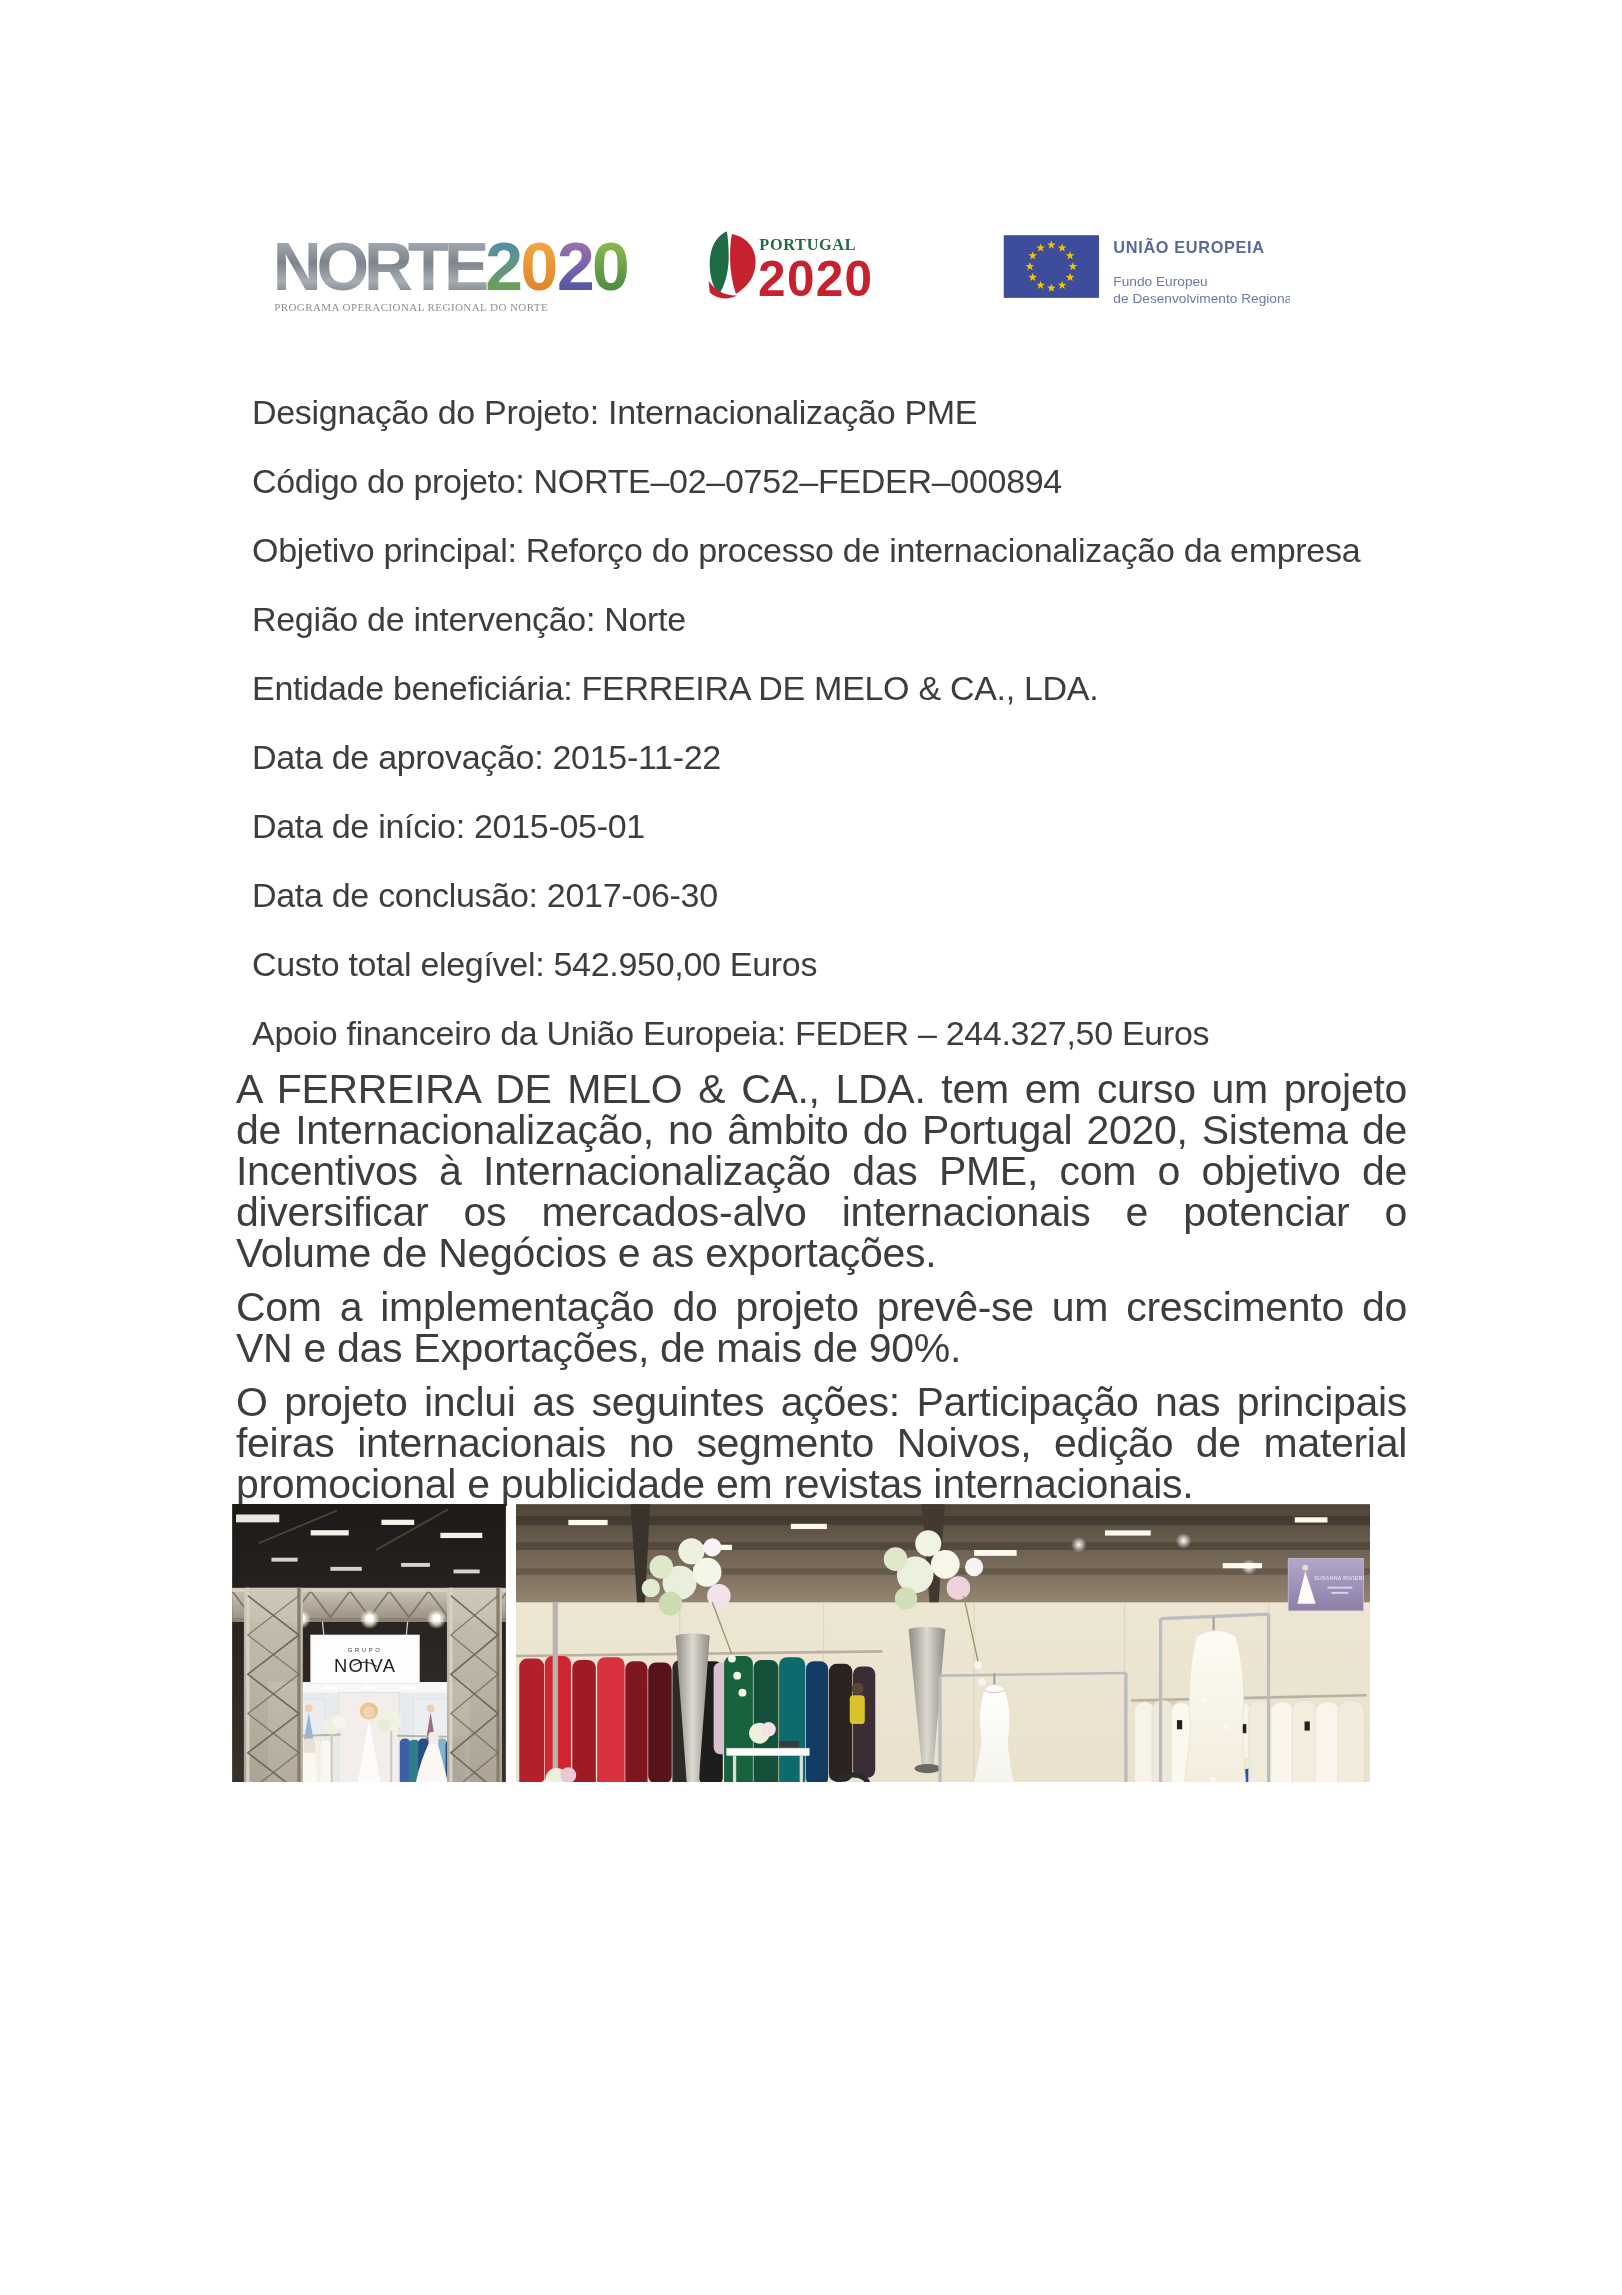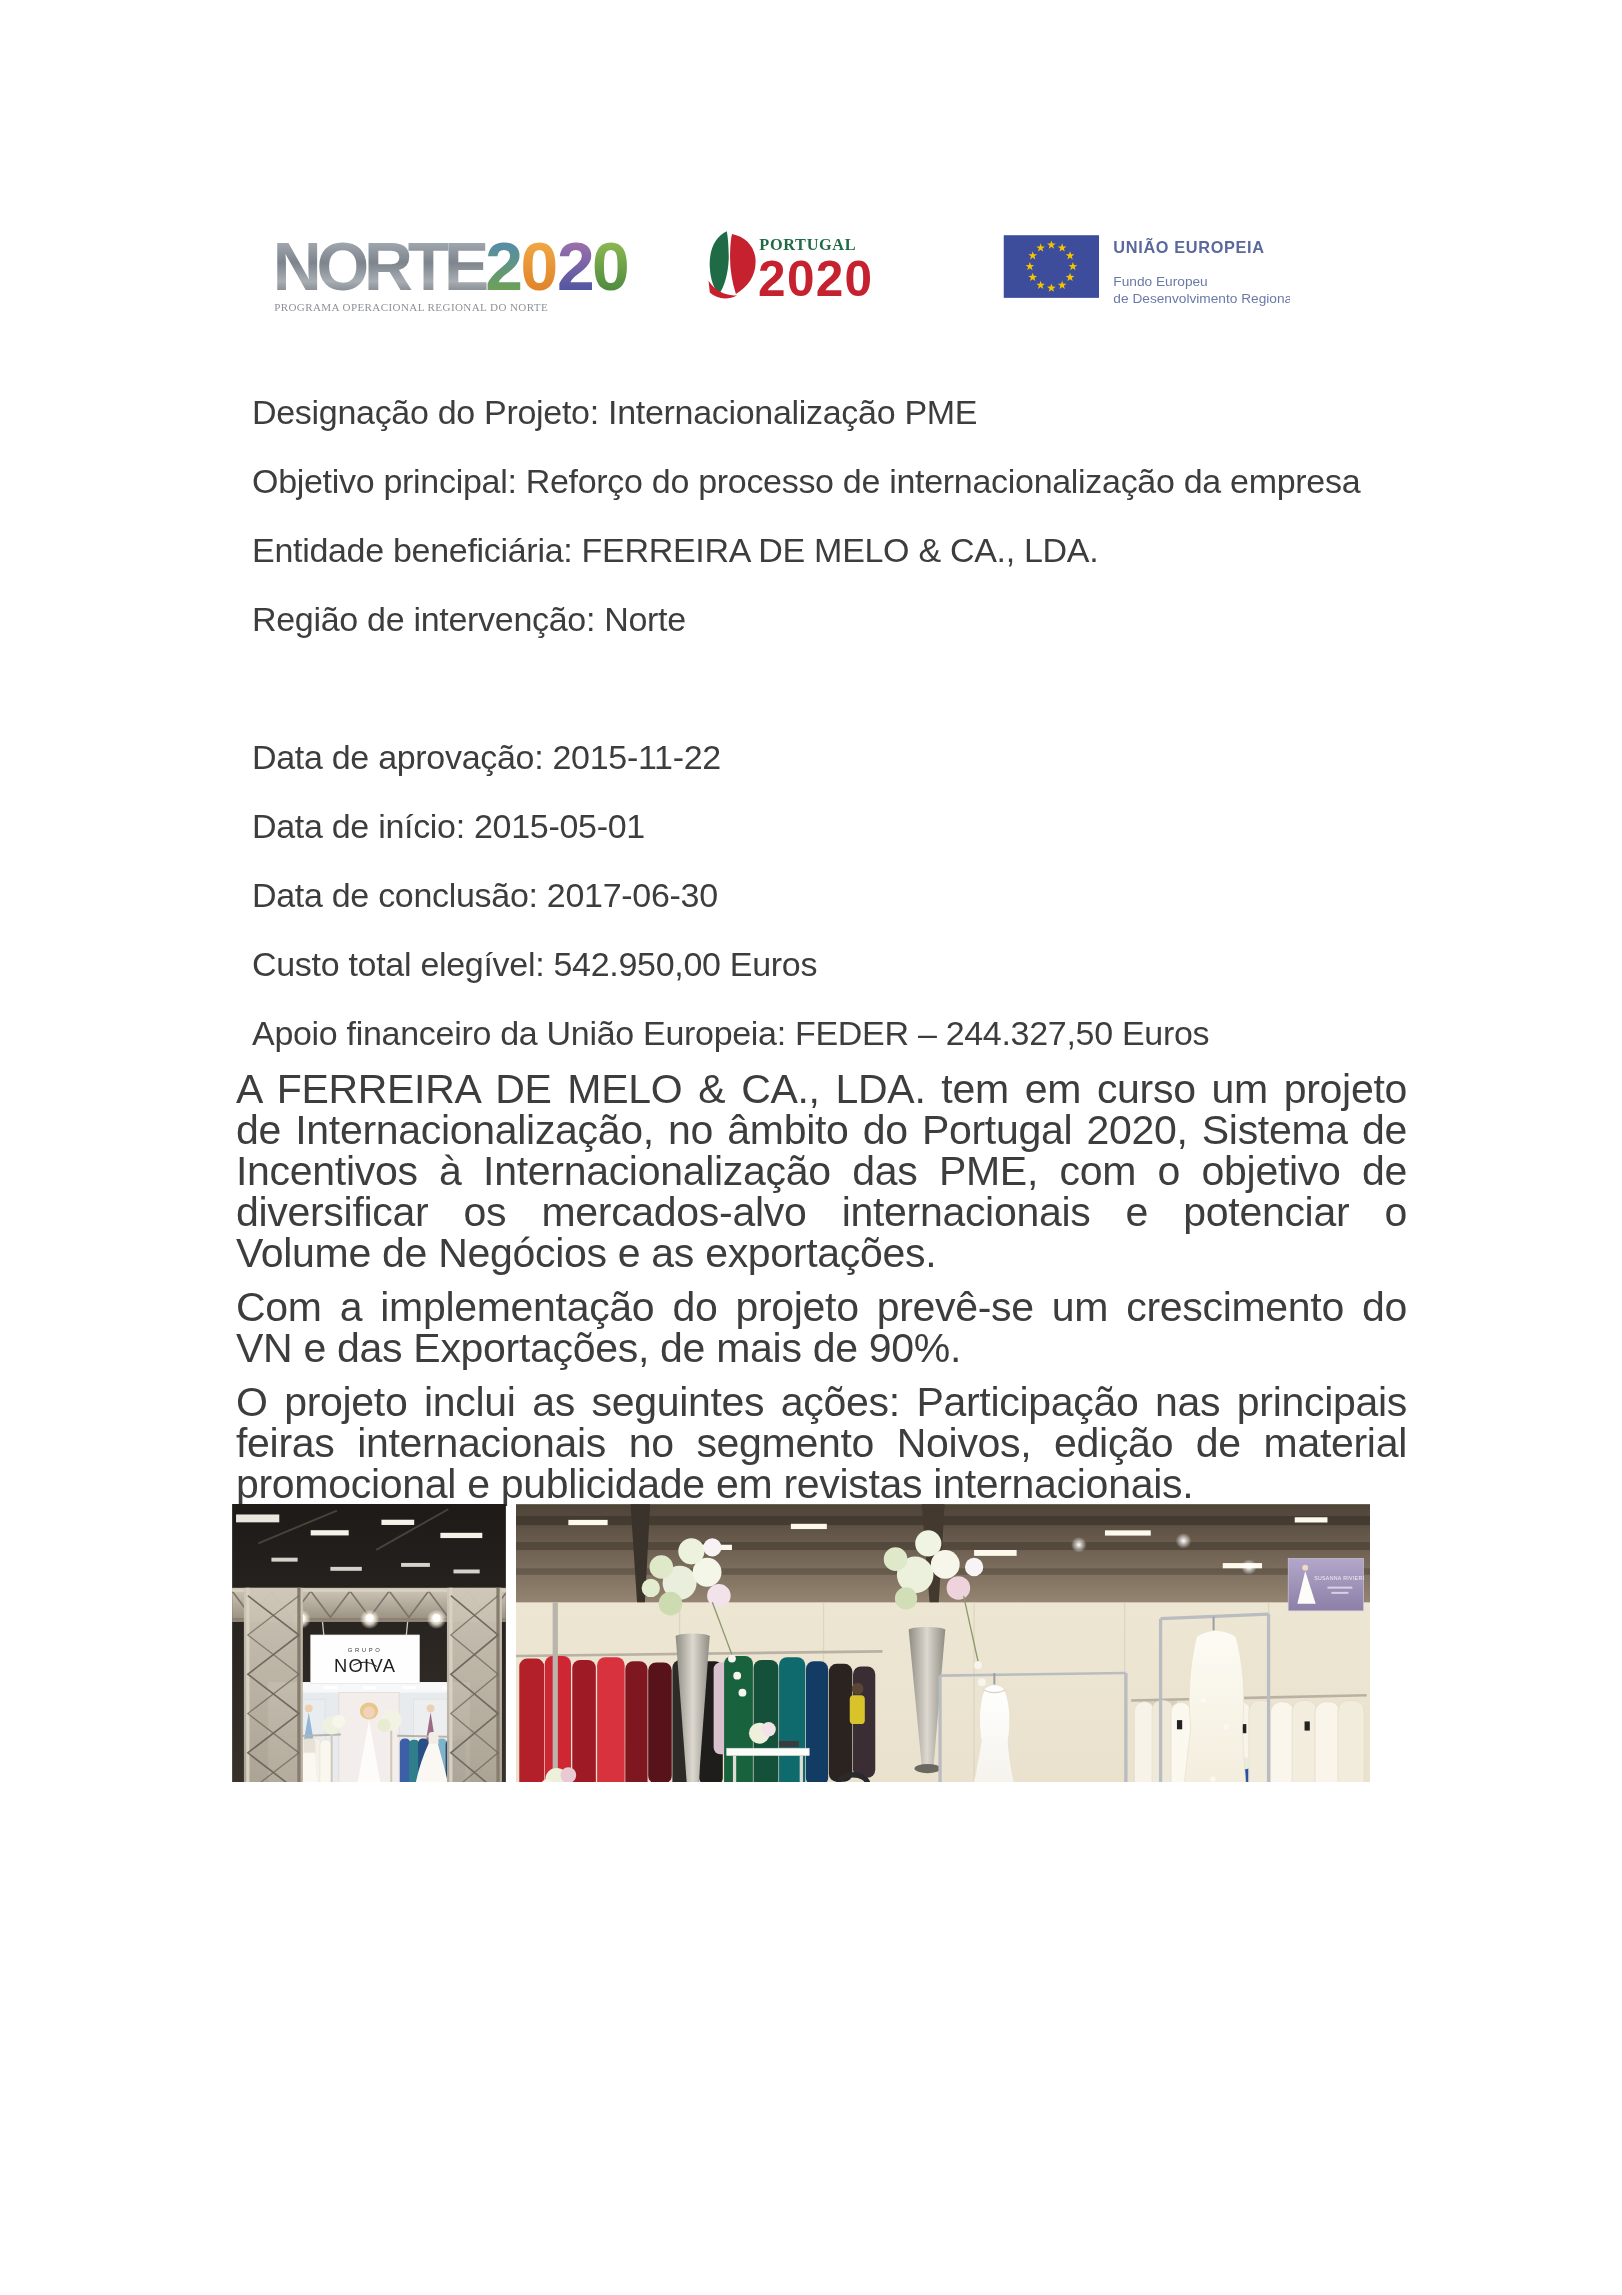--- a/index.html
+++ b/index.html
@@ -81,23 +81,24 @@
       <use href="#star" x="46.4" y="39.5"></use>
         <use href="#star" x="58.5" y="27.4"></use>
     </g>
     <text x="170" y="36" font-size="25" font-weight="bold" letter-spacing="1" fill="#5a689c">UNIÃO EUROPEIA</text>
     <text x="170" y="86" font-size="21" fill="#6b79a8">Fundo Europeu</text>
     <text x="170" y="112" font-size="21" fill="#6b79a8">de Desenvolvimento Regional</text>
   </svg>
 
   <section class="abs blocklist" style="top:370px">
     <p class="textline">Designação do Projeto: Internacionalização PME</p>
+    <p class="textline">Código do projeto: NORTE–02–0752–FEDER–000894</p>
     <p class="textline">Objetivo principal: Reforço do processo de internacionalização da empresa</p>
+    <p class="textline">Região de intervenção: Norte</p>
     <p class="textline">Entidade beneficiária: FERREIRA DE MELO &amp; CA., LDA.</p>
-    <p class="textline">Região de intervenção: Norte</p>
   </section>
 
   <section class="abs blocklist" style="top:715px">
     <p class="textline">Data de aprovação: 2015-11-22</p>
     <p class="textline">Data de início: 2015-05-01</p>
     <p class="textline">Data de conclusão: 2017-06-30</p>
     <p class="textline">Custo total elegível: 542.950,00 Euros</p>
     <p class="textline">Apoio financeiro da União Europeia: FEDER – 244.327,50 Euros</p>
   </section>
 

